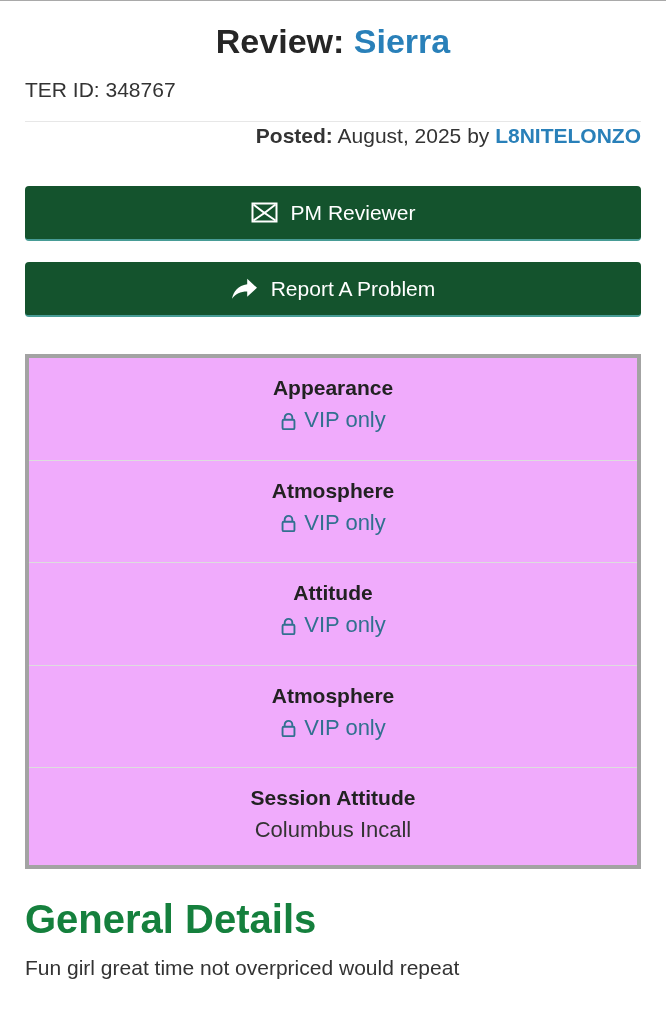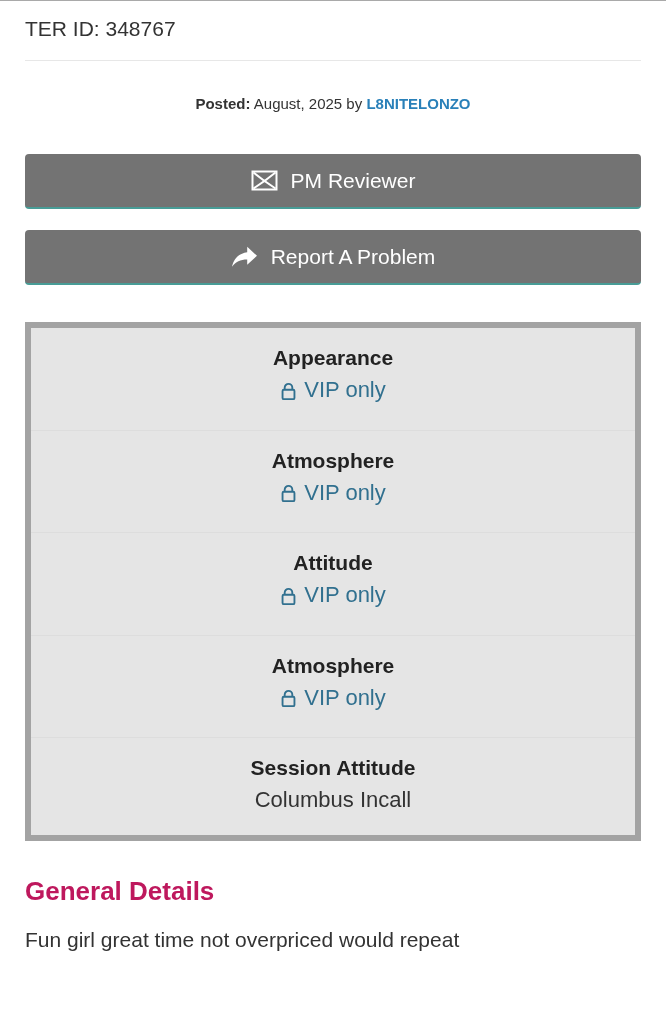--- a/index.html
+++ b/index.html
@@ -32,59 +32,58 @@
     font-size: 21px;
     color: #333;
     line-height: 28px;
   }
   hr.divider {
     border: none;
     border-top: 1px solid #e7e7e7;
     margin: 17px 0 0;
   }
   .posted-line {
-    margin-top: 29px;
-    text-align: center;
-    font-size: 15px;
+    text-align: right;
+    font-size: 21px;
     line-height: 28px;
     color: #333;
   }
   .posted-label { font-weight: 700; }
   .posted-author {
     color: #2980b9;
     font-weight: 700;
     text-decoration: none;
     cursor: pointer;
   }
 
   .action-btn {
     display: flex;
     align-items: center;
     justify-content: center;
     gap: 13px;
     width: 100%;
     height: 55px;
-    background: #737373;
+    background: #14532d;
     border: none;
     border-bottom: 2px solid #489c96;
     border-radius: 4px;
     color: #ffffff;
     font-family: inherit;
     font-size: 21px;
     cursor: pointer;
     padding: 9px;
   }
   .btn-pm { margin-top: 36px; }
   .btn-report { margin-top: 21px; }
   .btn-icon { display: inline-flex; align-items: center; }
 
   .ratings-table {
     margin-top: 37px;
-    border: 6px solid #a3a3a3;
-    background: #e5e5e5;
+    border: 4px solid #a3a3a3;
+    background: #f0abfc;
   }
   .rating-row {
     text-align: center;
     padding: 16px 0 20px;
     border-bottom: 1px solid #dddddd;
   }
   .rating-row:last-child { border-bottom: none; }
   .rating-label {
     font-size: 21px;
     font-weight: 700;
@@ -102,39 +101,40 @@
     cursor: pointer;
     display: inline-flex;
     align-items: center;
     gap: 7px;
   }
   .lock-icon { display: inline-flex; align-items: center; margin-top: 2px; }
   .location-value { color: #333; }
 
   .section-heading {
     margin: 30px 0 0;
-    font-size: 26px;
-    font-weight: 700;
-    color: #be185d;
+    font-size: 40px;
+    font-weight: 700;
+    color: #15803d;
     line-height: 40px;
   }
   .details-text {
     margin: 14px 0 0;
     font-size: 21px;
     line-height: 30px;
     color: #333;
   }
 </style>
 </head>
 <body>
 
 <div class="top-edge-line"></div>
 
 <div class="container">
 
+  <h1 class="review-title"><span>Review: </span><span class="title-name">Sierra</span></h1>
 
   <div class="ter-id">TER ID: 348767</div>
 
   <hr class="divider">
 
   <div class="posted-line"><span class="posted-label">Posted:</span><span> August, 2025 by </span><a class="posted-author">L8NITELONZO</a></div>
 
   <button class="action-btn btn-pm">
     <span class="btn-icon">
       <svg width="27" height="21" viewBox="0 0 27 21" fill="none">

